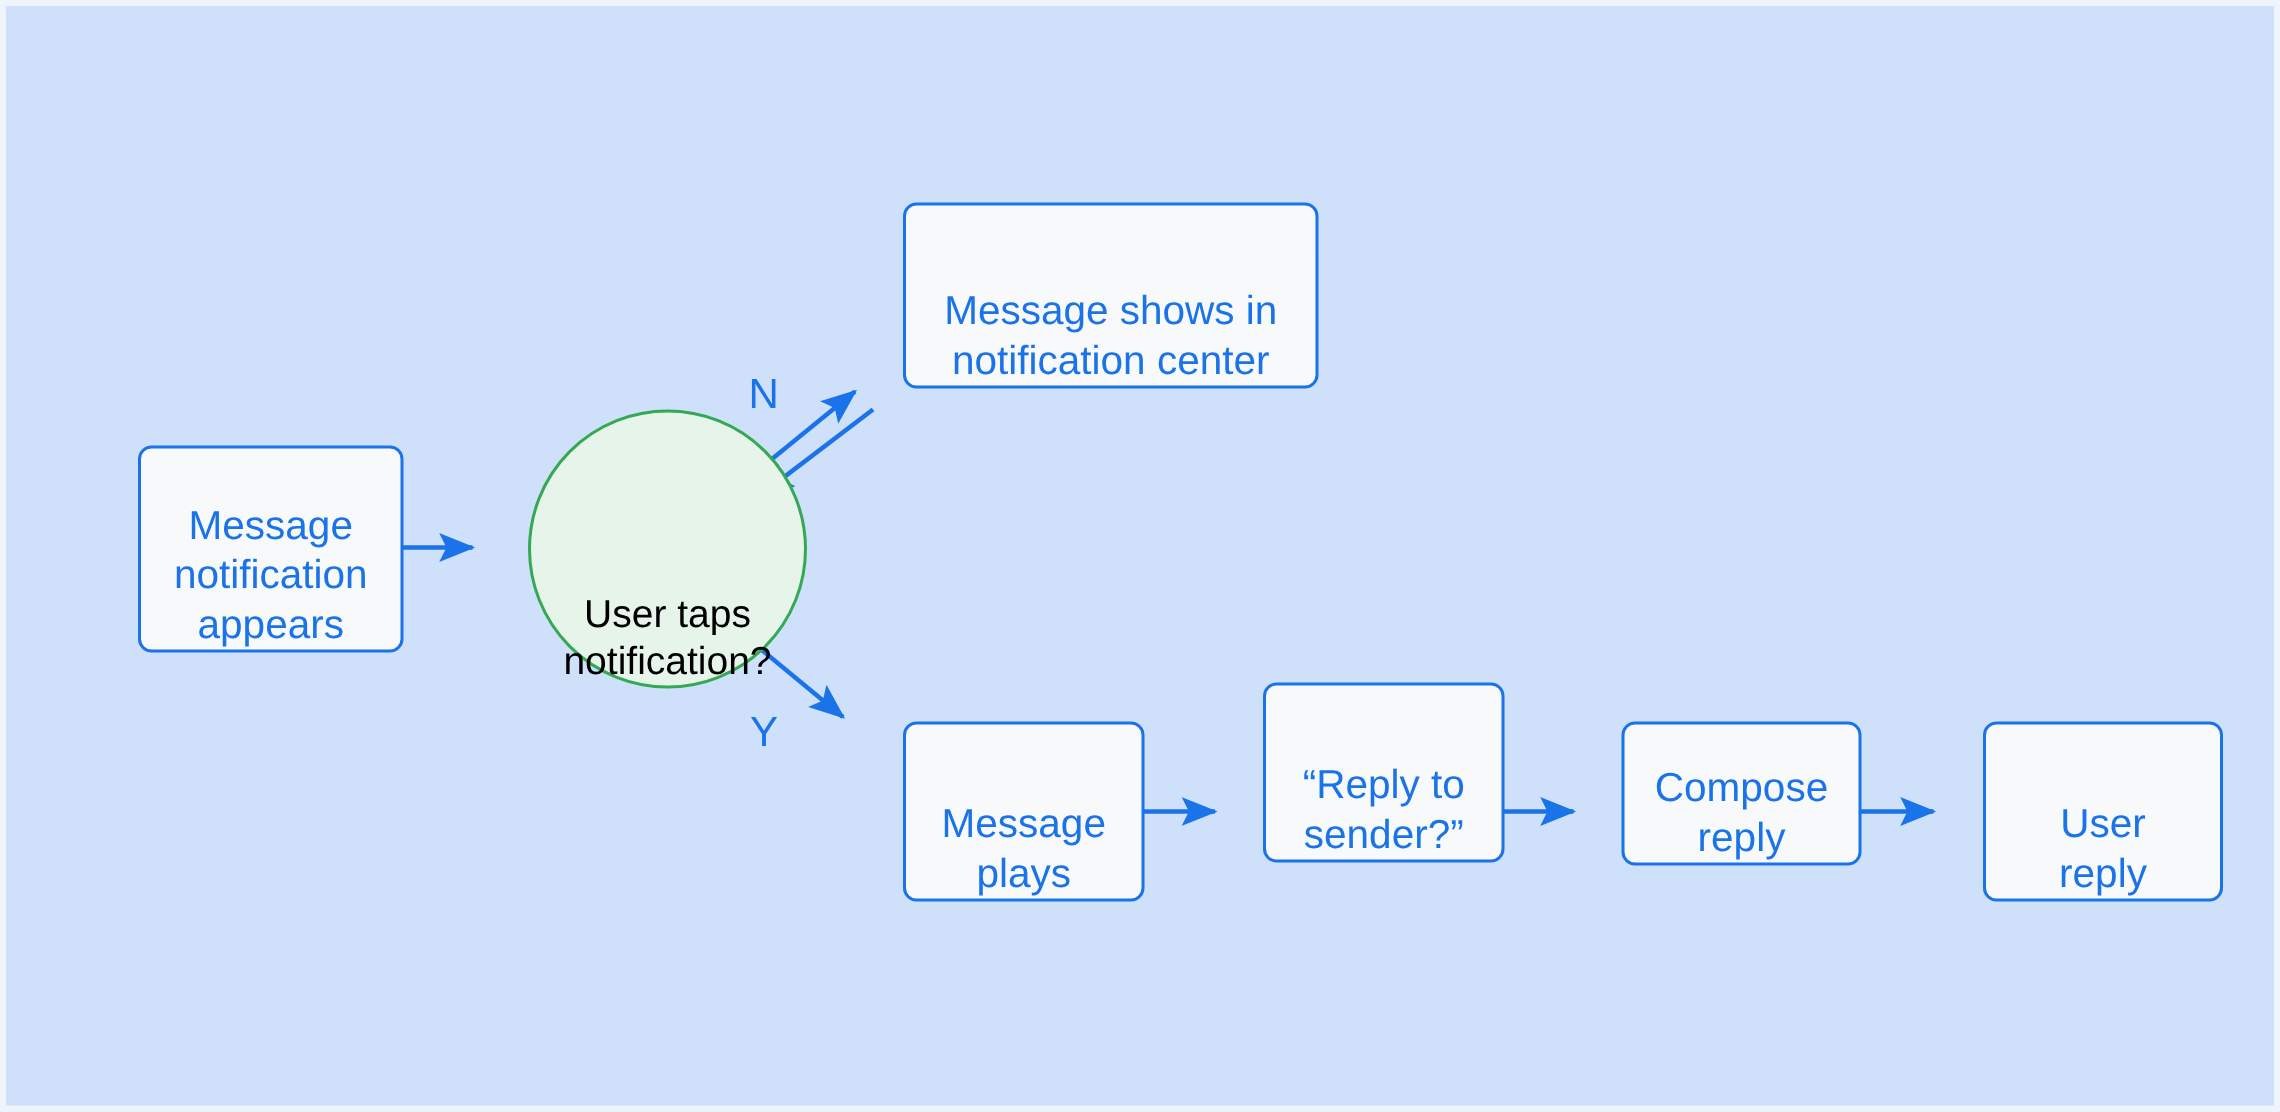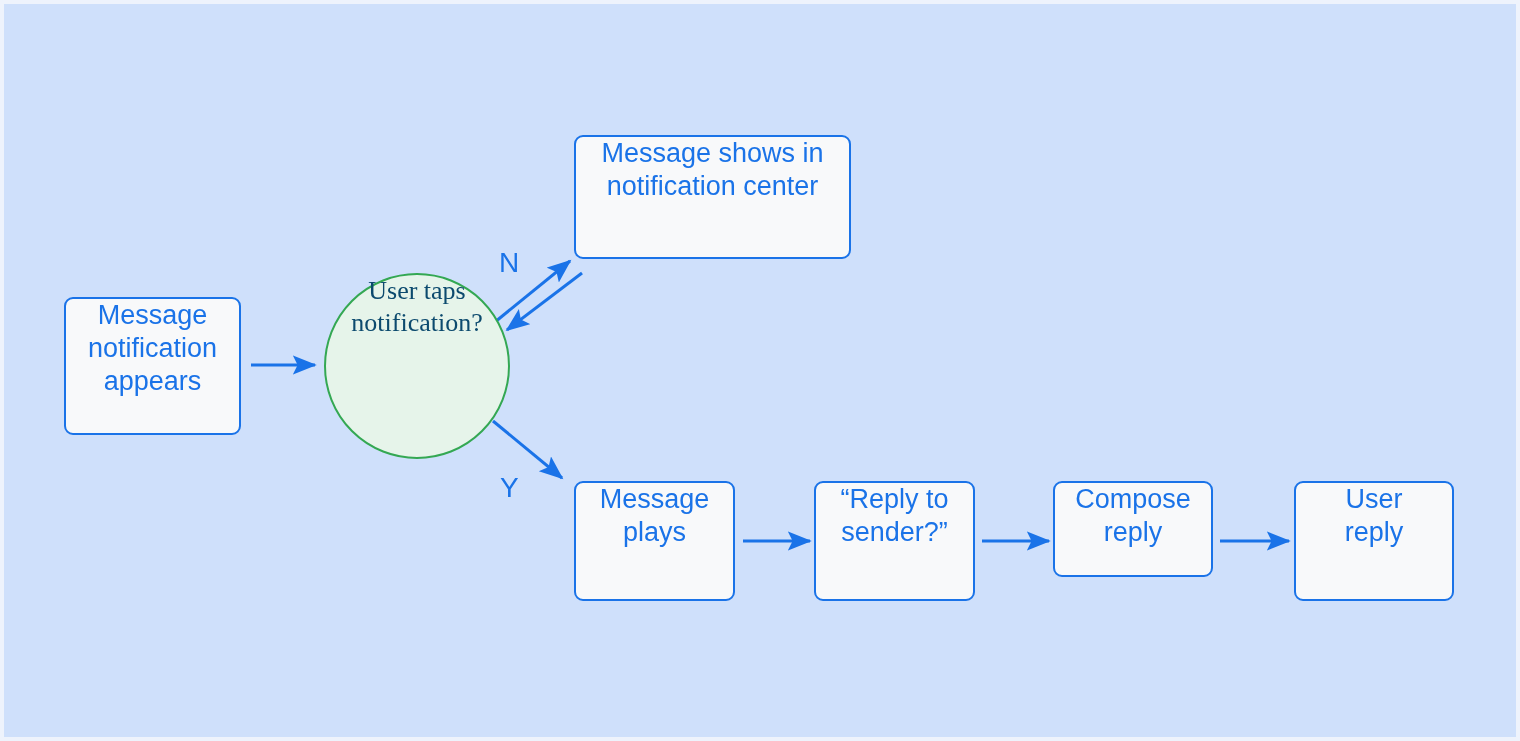--- a/index.html
+++ b/index.html
@@ -22,39 +22,39 @@
     left: 0;
     top: 0;
     width: 1520px;
     height: 741px;
     pointer-events: none;
   }
   .node {
     position: absolute;
     box-sizing: border-box;
     display: flex;
-    align-items: flex-start;
+    align-items: flex-end;
     justify-content: center;
     text-align: center;
     line-height: 1.22;
+    margin-left: 28px;
   }
   .node-box {
     background: #f8f9fa;
     border: 2px solid #1a73e8;
     border-radius: 9px;
     color: #1a73e8;
     font-size: 27px;
   }
   .node-circle {
     background: #e6f4ea;
     border: 2px solid #34a853;
     border-radius: 50%;
-    color: #0c4a6e;
+    color: #000000;
     font-size: 26px;
-    font-family: Liberation Serif, serif;
   }
   .node-label {
     white-space: pre-line;
     padding: 0 10px;
   }
   .edge-label {
     position: absolute;
     color: #1a73e8;
     font-size: 28px;
     line-height: 1;
@@ -115,21 +115,21 @@
   <div class="node node-box" style="left:570px; top:131px; width:277px; height:124px;">
     <span class="node-label">Message shows in
 notification center</span>
   </div>
 
   <div class="node node-box" style="left:570px; top:477px; width:161px; height:120px;">
     <span class="node-label">Message
 plays</span>
   </div>
 
-  <div class="node node-box" style="left:810px; top:477px; width:161px; height:120px;">
+  <div class="node node-box" style="left:810px; top:451px; width:161px; height:120px;">
     <span class="node-label">“Reply to
 sender?”</span>
   </div>
 
   <div class="node node-box" style="left:1049px; top:477px; width:160px; height:96px;">
     <span class="node-label">Compose
 reply</span>
   </div>
 
   <div class="node node-box" style="left:1290px; top:477px; width:160px; height:120px;">

